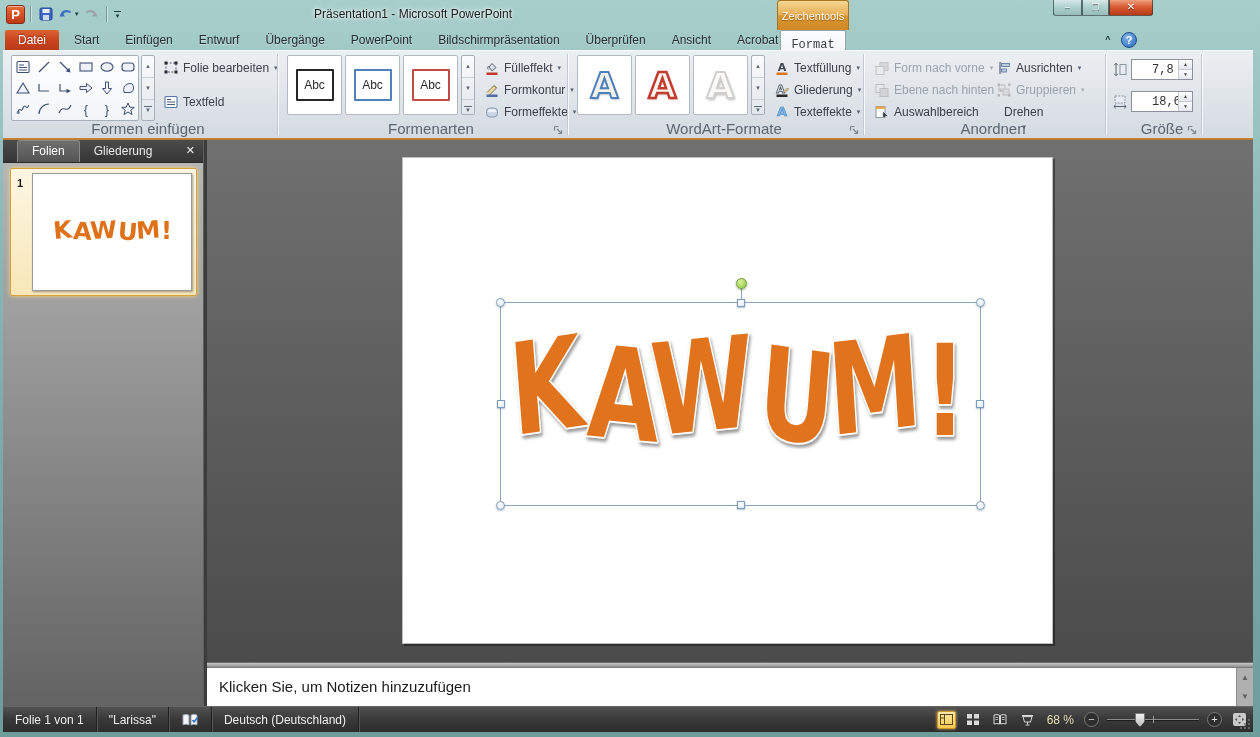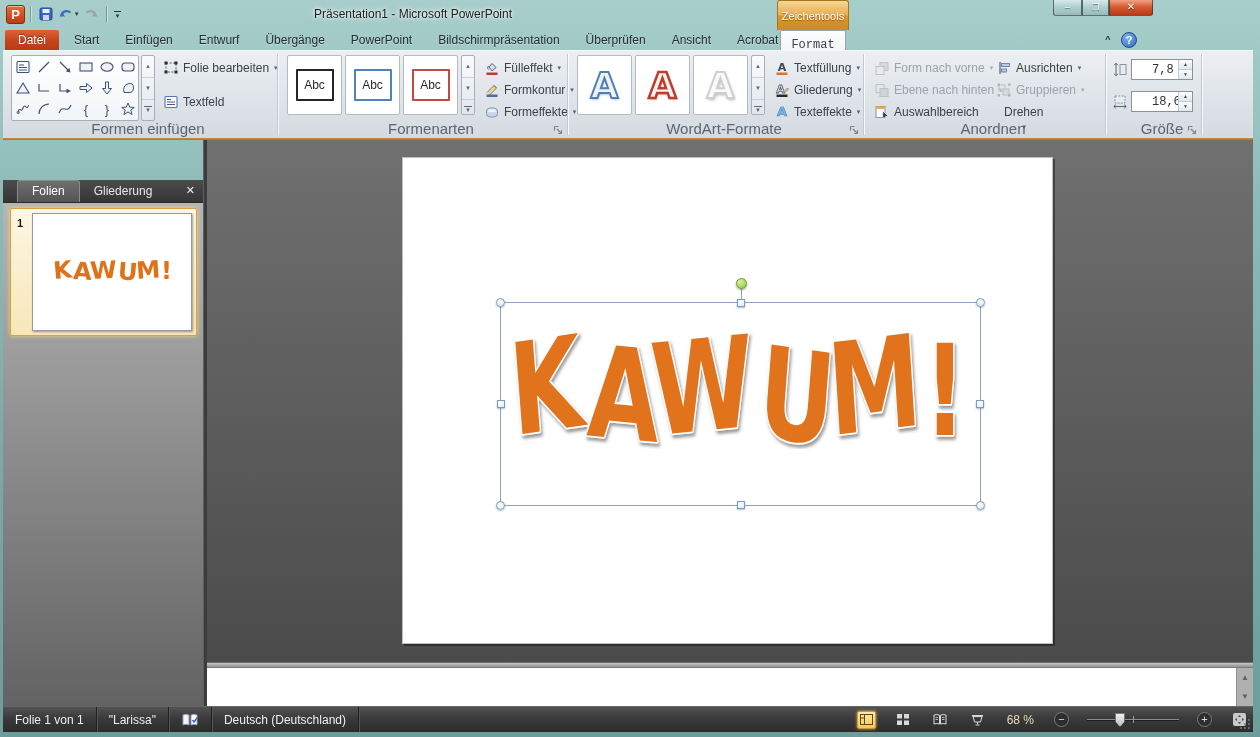--- a/index.html
+++ b/index.html
@@ -100,21 +100,21 @@
   .spin-input { width:46px; border:none; outline:none; font-size:12px; padding-left:20px;
     font-family:Liberation Mono, monospace; color:#333; }
   .steppers { width:14px; display:flex; flex-direction:column; border-left:1px solid #c4cad2; }
   .steppers span { flex:1; font-size:5px; text-align:center; line-height:9px; color:#444;
     background:linear-gradient(#fbfcfd,#e4e8ed); }
   .steppers span:first-child { border-bottom:1px solid #c4cad2; }
 
   
   .main { flex:1; display:flex; min-height:0; }
   .leftpane { width:200px; flex:0 0 200px; display:flex; flex-direction:column;
-    background:linear-gradient(#b9b9b9,#636363);margin-top:40px; }
+    background:linear-gradient(#b9b9b9,#636363); }
   .panetabs { height:23px; flex:0 0 23px; background:linear-gradient(#4c4c4c,#353535);
     border-bottom:1px solid #2a2a2a; display:flex; align-items:flex-end; font-size:12px; color:#e8e8e8; position:relative; }
   .ptab { padding:3px 14px 4px; }
   .ptab.active { background:linear-gradient(#6e6e6e,#545454); border:1px solid #8a8a8a;
     border-bottom:none; border-radius:3px 3px 0 0; margin-left:14px; color:#fff; }
   .pclose { position:absolute; right:8px; top:4px; font-size:11px; color:#ececec; }
   .thumbarea { flex:1; position:relative; }
   .thumb { position:absolute; left:7px; top:5px; width:187px; height:128px;
     background:linear-gradient(#fdf7e3,#f7e7b8); border:1px solid #d9a13b; border-radius:2px;
     box-shadow:0 0 4px rgba(250,220,130,.9); }
@@ -146,21 +146,21 @@
   .rot { position:absolute; left:50%; top:-25px; width:11px; height:11px; margin-left:-5px;
     border-radius:50%; background:radial-gradient(circle at 35% 30%,#d9f29a,#8cc63f);
     border:1px solid #6f9b33; box-shadow:0 1px 2px rgba(60,90,30,.5); }
 
   
   .statusbar { position:relative; height:26px; flex:0 0 26px;
     background:linear-gradient(#525252,#3a3a3a 45%,#2c2c2c); border-top:1px solid #666;
     color:#eee; font-size:12px; display:flex; align-items:center; }
   .scell { padding:0 12px; height:100%; display:flex; align-items:center; gap:6px;
     border-right:1px solid #202020; box-shadow:1px 0 0 #565656; }
-  .sright { position:absolute; right:4px; top:0; height:100%; display:flex; align-items:center; gap:18px; }
+  .sright { position:absolute; right:4px; top:0; height:100%; display:flex; align-items:center; gap:8px; }
   .vbtn { width:19px; height:18px; display:flex; align-items:center; justify-content:center; border-radius:2px; }
   .vbtn.active { background:linear-gradient(#ffe9a8,#f6c94f); border:1px solid #c9992c;
     box-shadow:0 0 3px rgba(255,215,120,.8); }
   .zoomtxt { color:#e9ddb4; margin:0 2px; }
   .zbtn { width:15px; height:15px; border-radius:50%; background:#2e2e2e; border:1px solid #7a7a7a;
     color:#ddd; font-size:11px; line-height:13px; text-align:center; }
   .ztrack { position:relative; width:92px; height:15px; }
   .ztrack .line { position:absolute; left:0; right:0; top:7px; height:1px; background:#8c8c8c;
     box-shadow:0 1px 0 #1e1e1e; }
   .ztick { position:absolute; left:50%; top:4px; width:1px; height:7px; background:#9a9a9a; }
@@ -606,20 +606,21 @@
           <div class="handle hc" style="left:-5px;bottom:-5px;"></div>
           <div class="handle hc" style="right:-5px;bottom:-5px;"></div>
           <div class="handle hs" style="left:50%;top:-4px;margin-left:-4px;"></div>
           <div class="handle hs" style="left:50%;bottom:-4px;margin-left:-4px;"></div>
           <div class="handle hs" style="left:-4px;top:50%;margin-top:-4px;"></div>
           <div class="handle hs" style="right:-4px;top:50%;margin-top:-4px;"></div>
         </div>
       </div>
       <div class="hsplit"></div>
       <div class="notes">
+        <div class="notes-text">Klicken Sie, um Notizen hinzuzufügen</div>
         <div class="nscroll">
           <span>▲</span>
           <span>▼</span>
         </div>
       </div>
     </div>
   </div>
 
   <div class="statusbar">
     <div class="scell">

